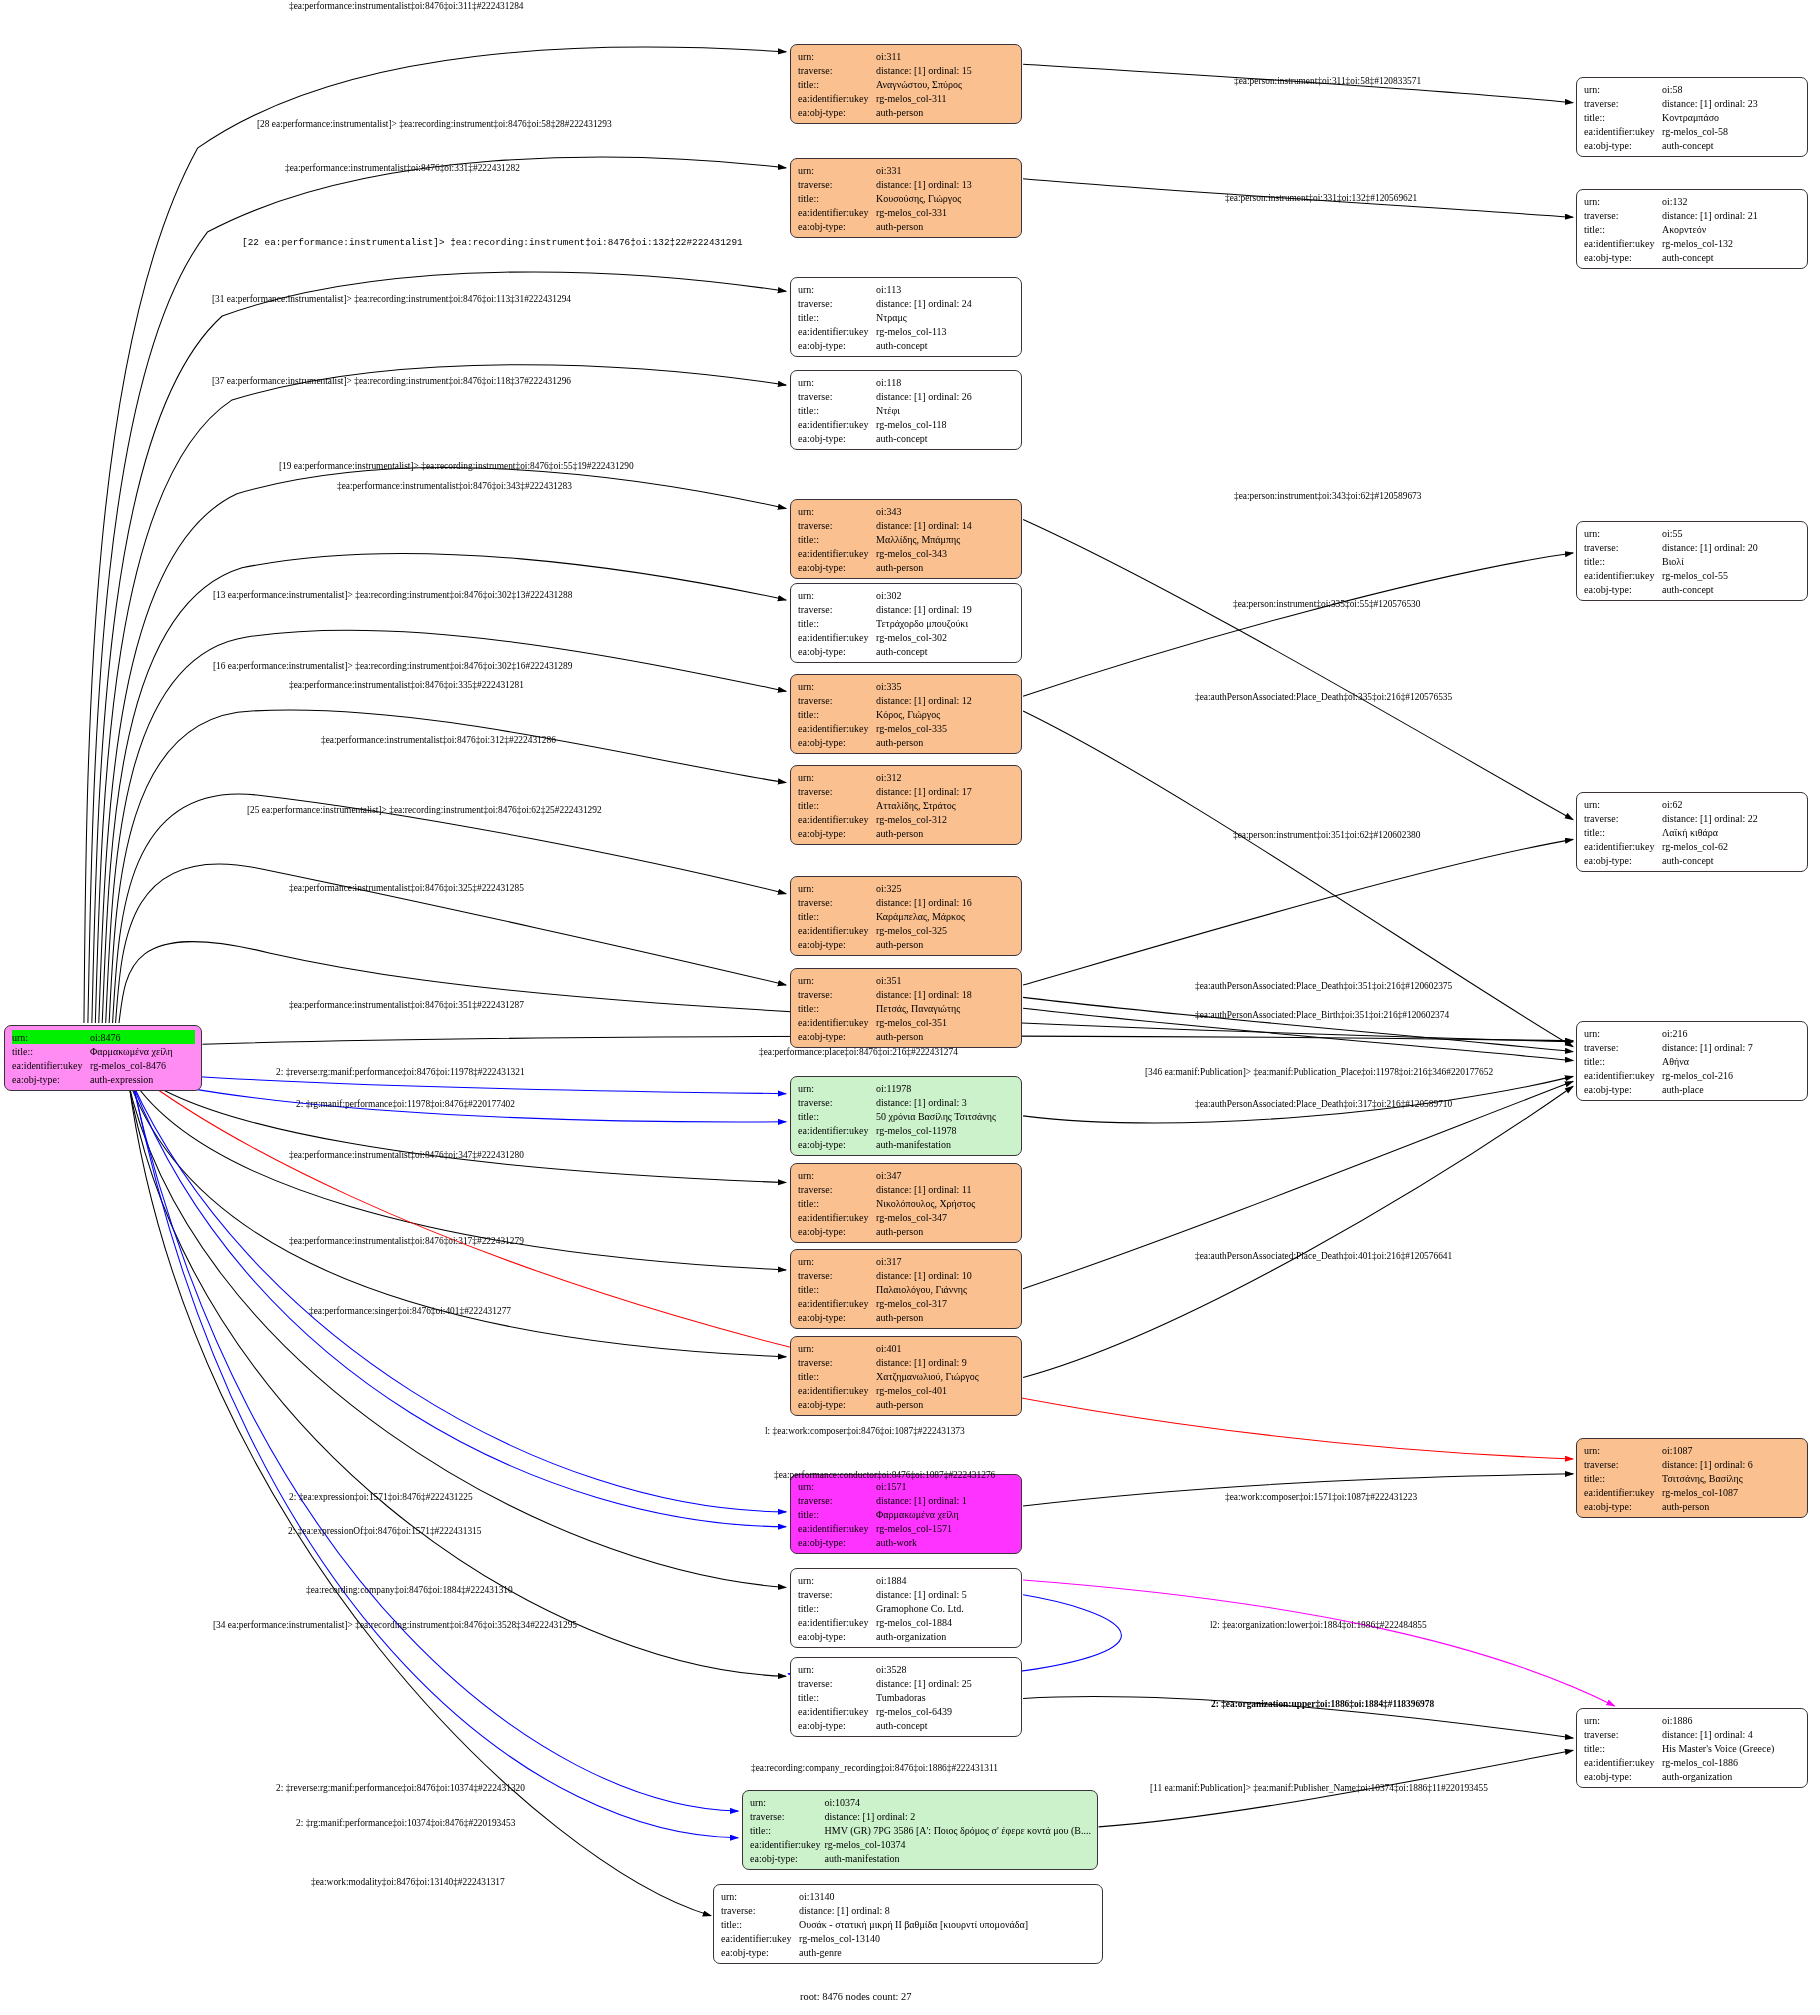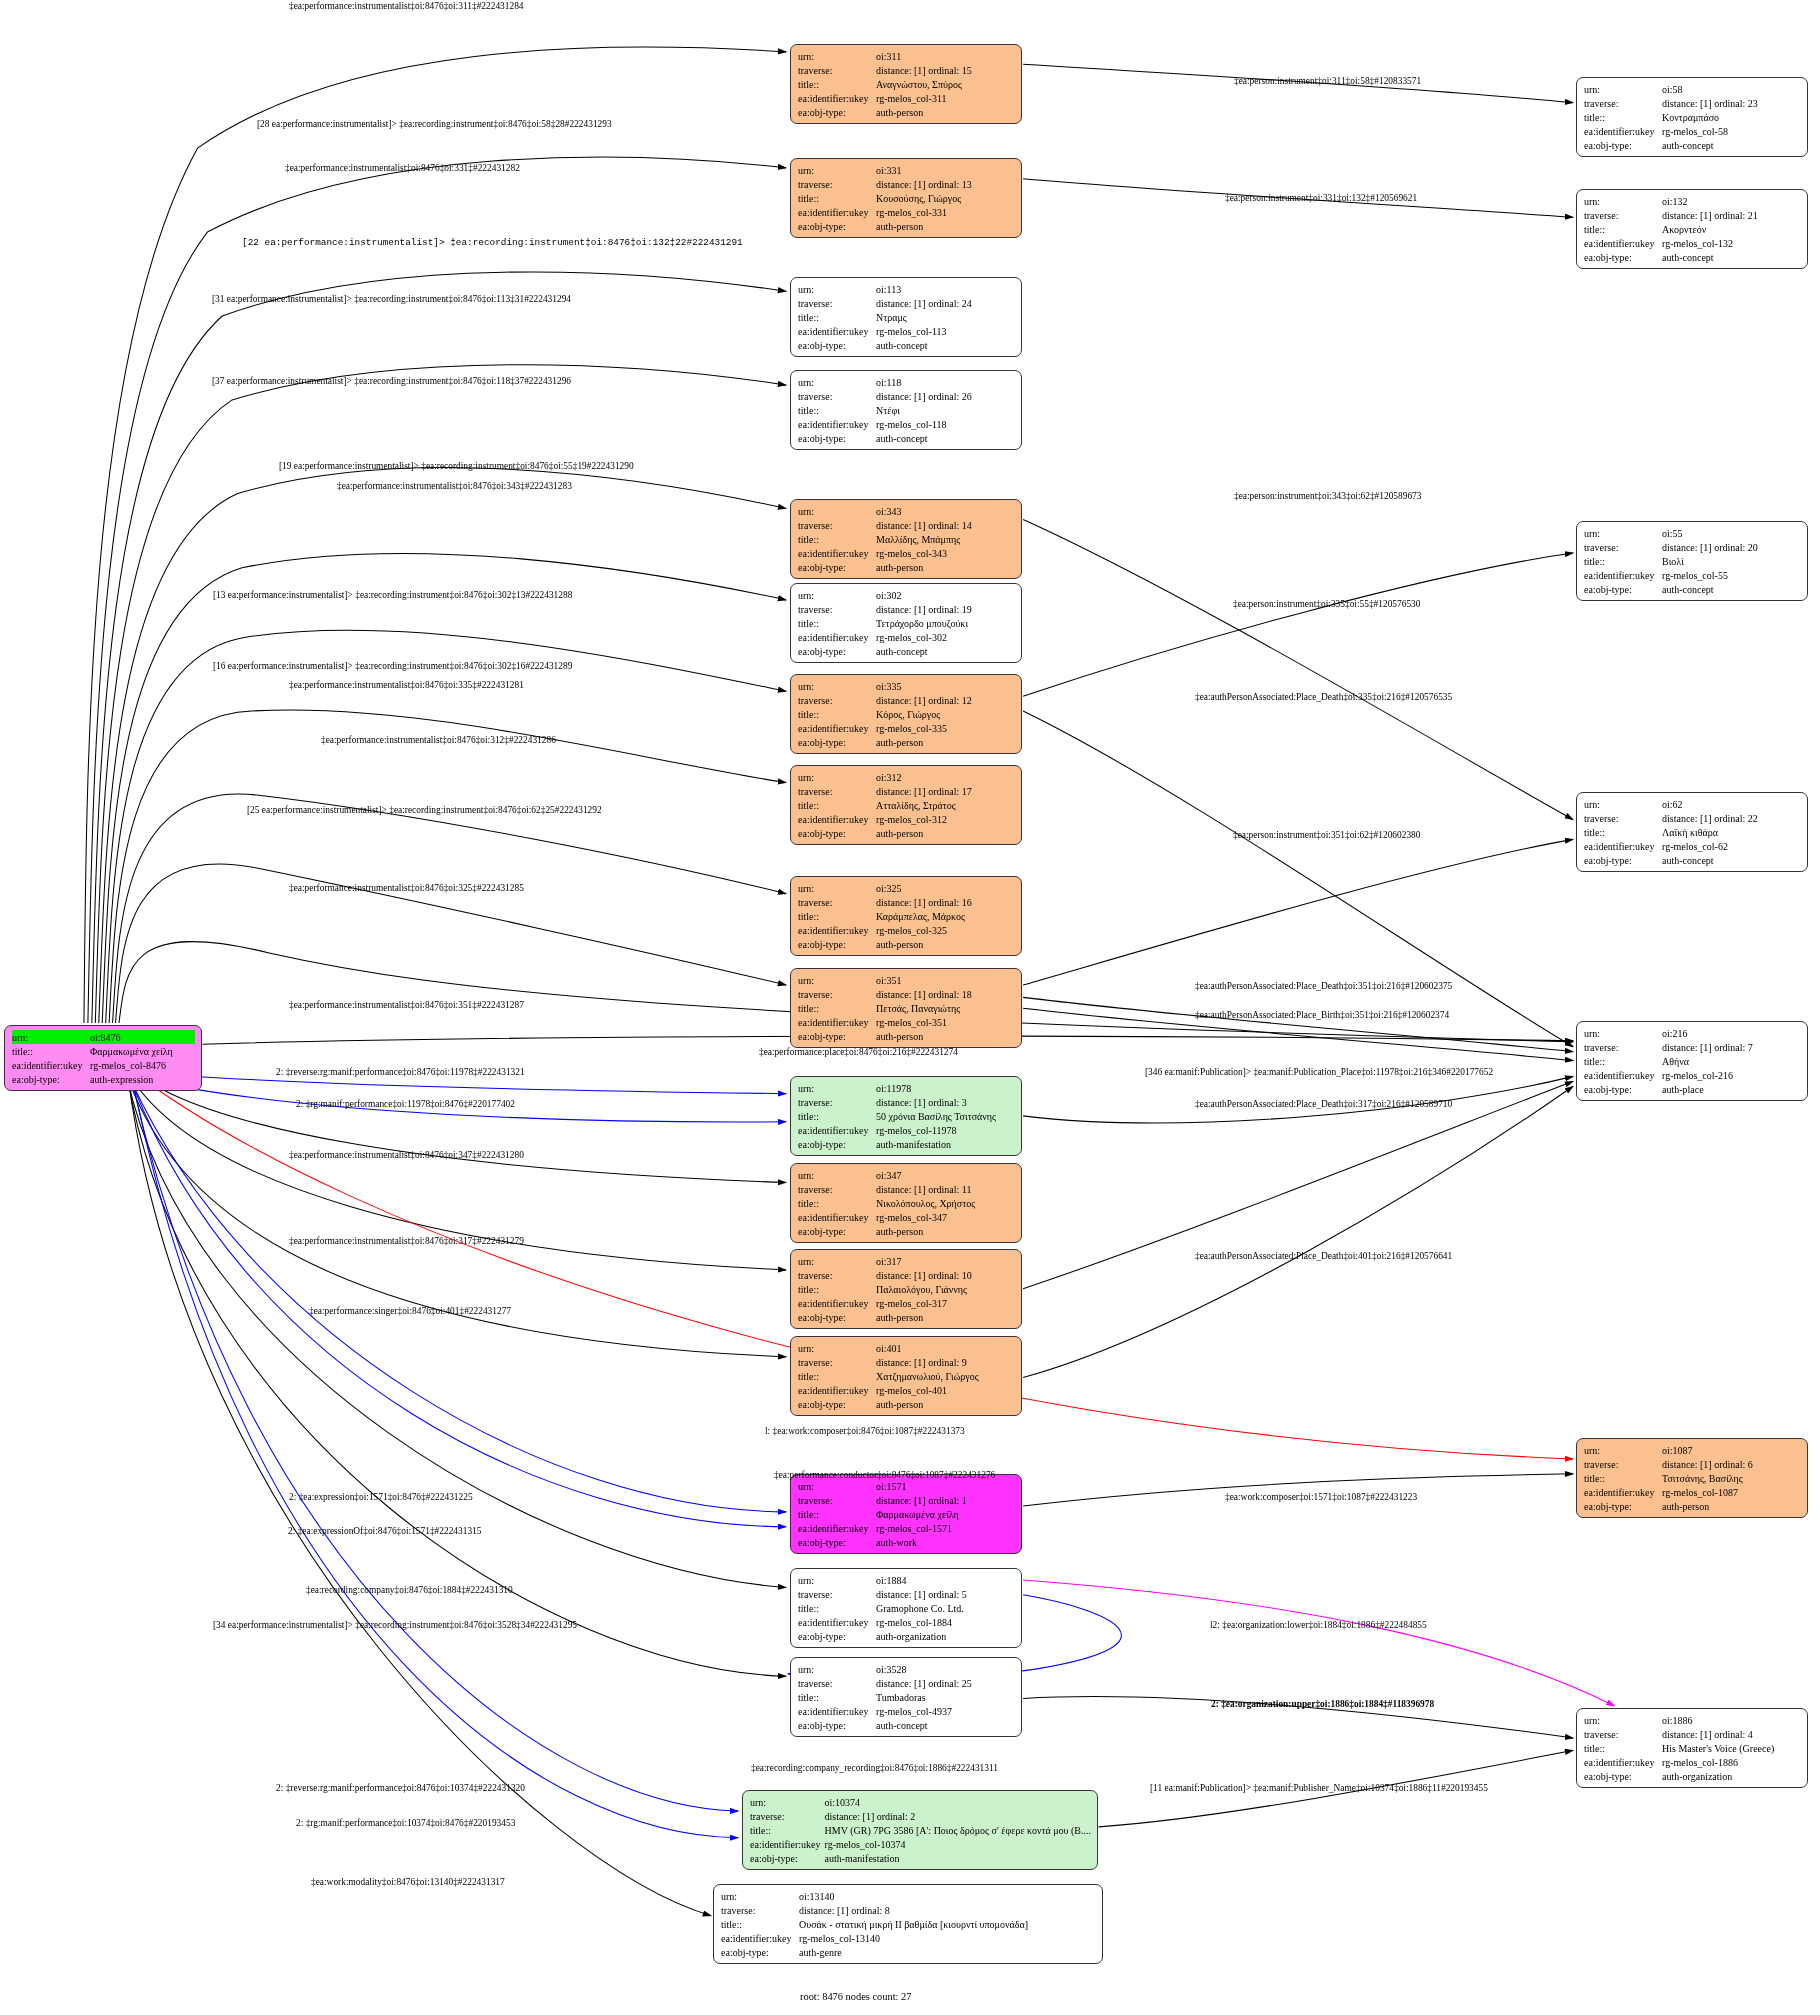--- a/index.html
+++ b/index.html
@@ -700,21 +700,21 @@
             <tr>
               <td class="k">traverse:</td>
               <td class="v">distance: [1]     ordinal: 25</td>
             </tr>
             <tr>
               <td class="k">title::</td>
               <td class="v">Tumbadoras</td>
             </tr>
             <tr>
               <td class="k">ea:identifier:ukey</td>
-              <td class="v">rg-melos_col-4937</td>
+              <td class="v">rg-melos_col-6439</td>
             </tr>
             <tr>
               <td class="k">ea:obj-type:</td>
               <td class="v">auth-concept</td>
             </tr>
           </tbody>
         </table>
       </div>
       <div class="node n-concept" style="left: 1576px; top: 1708px; width: 232px;">
         <table>

